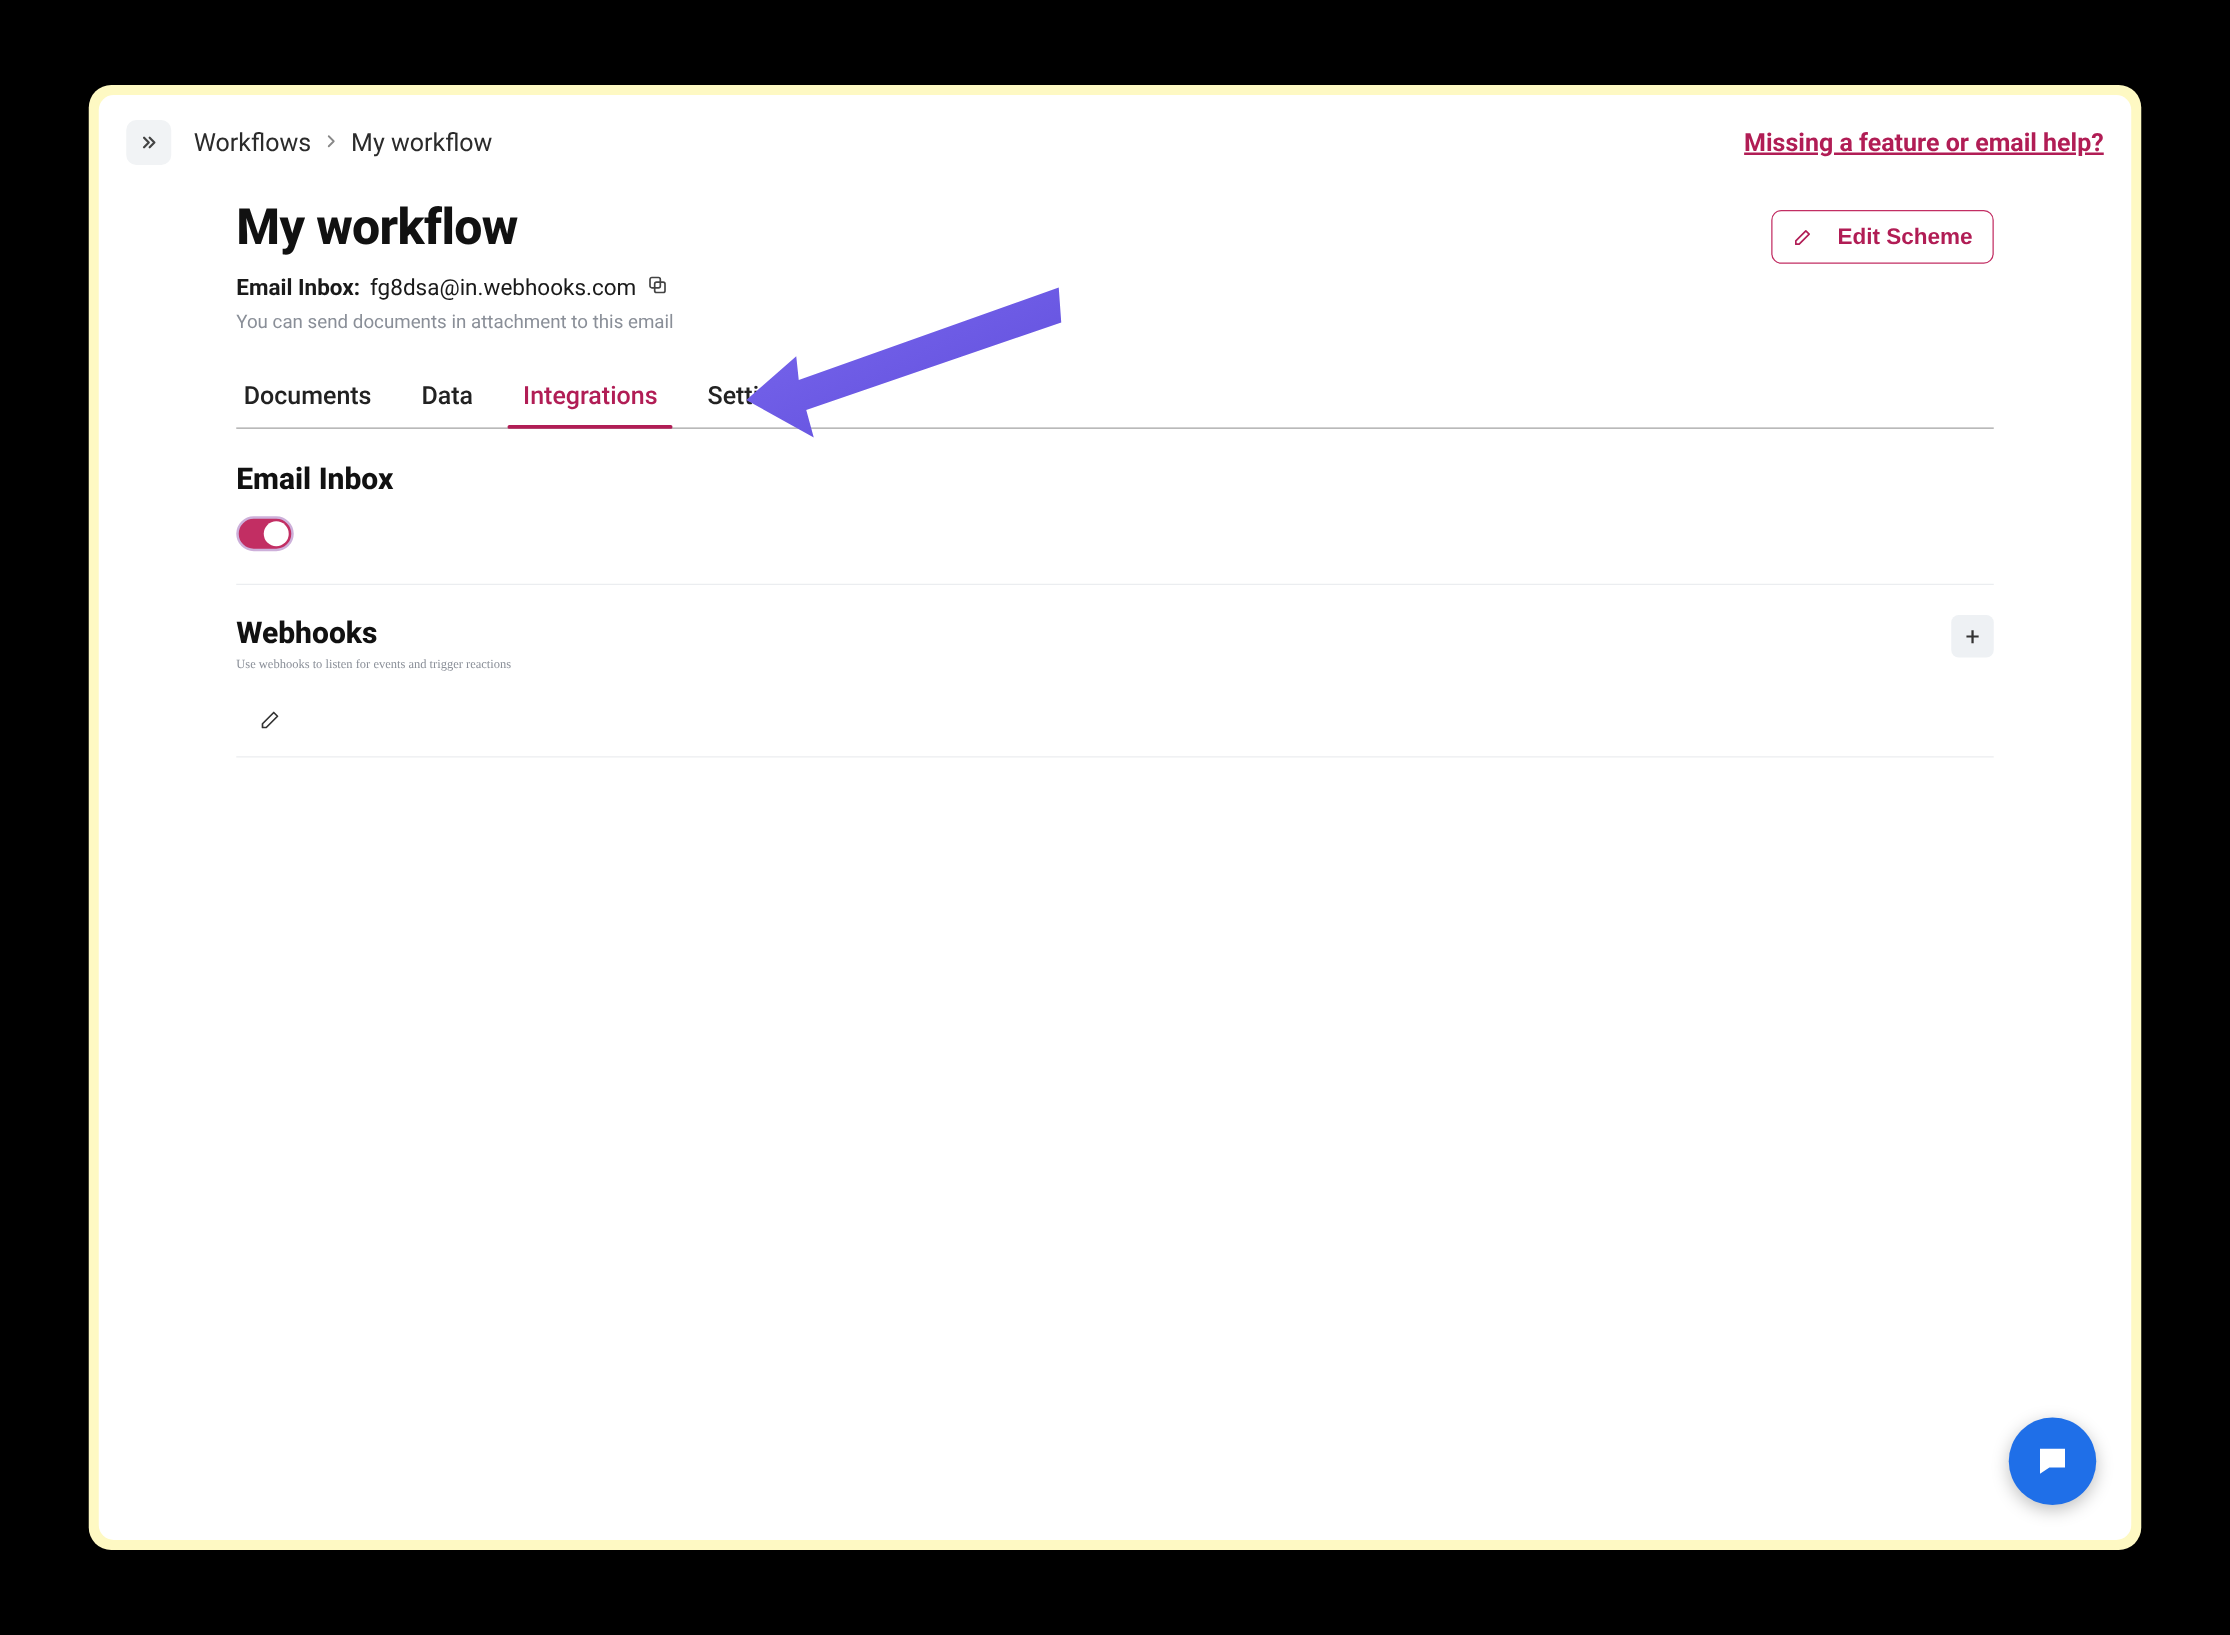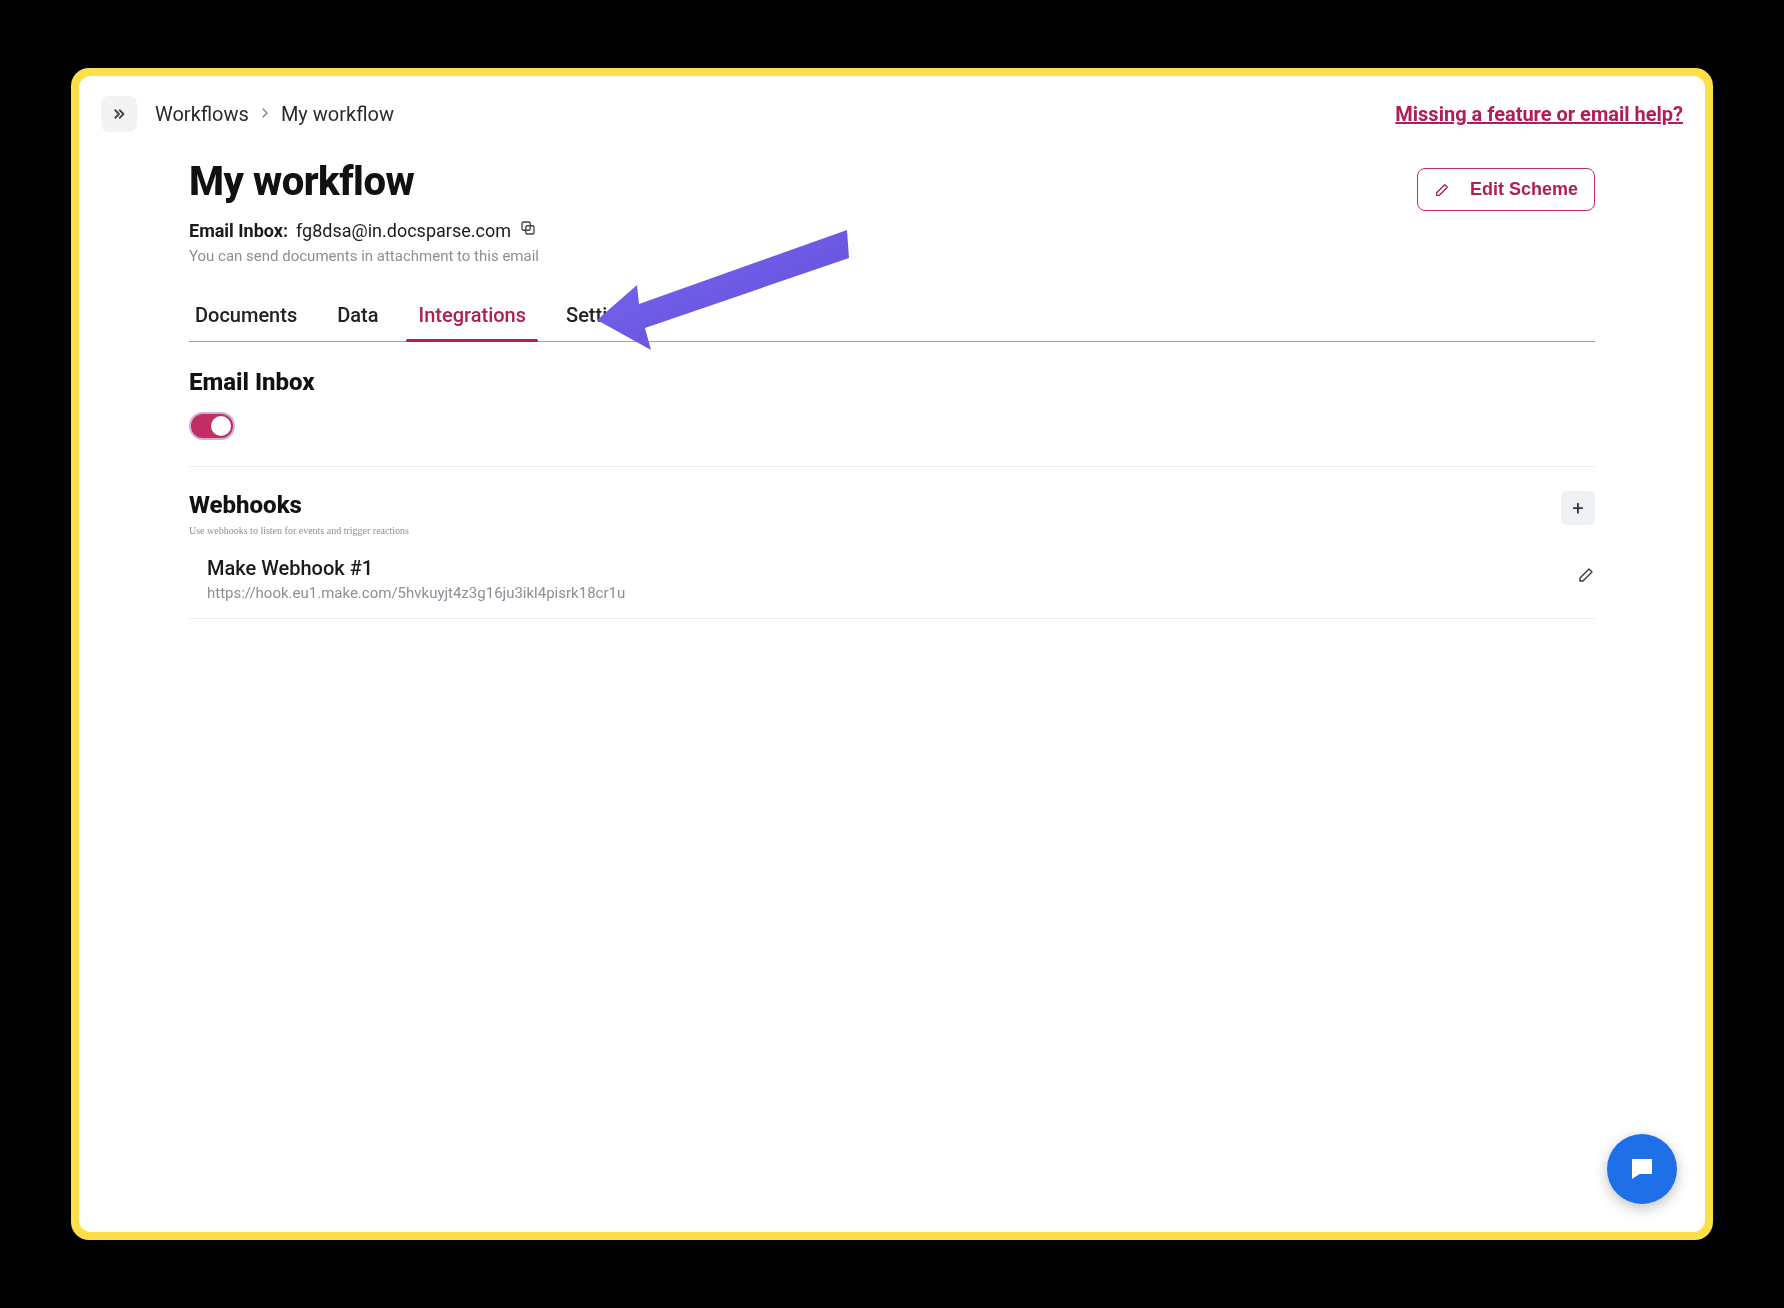--- a/index.html
+++ b/index.html
@@ -9,21 +9,21 @@
     width: 1784px;
     height: 1308px;
     display: flex;
     align-items: center;
     justify-content: center;
     overflow: hidden;
   }
   .window-frame {
     width: 1642px;
     height: 1172px;
-    background: #fde047;
+    background: #fef9c3;
     border-radius: 18px;
     padding: 8px;
     position: relative;
   }
   .app {
     width: 100%;
     height: 100%;
     background: #fff;
     border-radius: 12px;
     padding: 20px 22px;
@@ -276,21 +276,21 @@
       <a class="help-link">Missing a feature or email help?</a>
     </div>
 
     <div class="content">
 
       <div class="title-row">
         <div>
           <h1 class="page-title">My workflow</h1>
           <div class="email-line">
             <span class="label">Email Inbox:</span>
-            <span>fg8dsa@in.docsparse.com</span>
+            <span>fg8dsa@in.webhooks.com</span>
             <span class="copy-icon">
               <svg width="18" height="18" viewBox="0 0 24 24" fill="none" stroke="currentColor" stroke-width="1.8" stroke-linecap="round" stroke-linejoin="round">
                   <rect x="9" y="9" width="11" height="11" rx="2"></rect>
                   <rect x="4" y="4" width="11" height="11" rx="2"></rect>
                 </svg>
             </span>
           </div>
           <div class="email-hint">You can send documents in attachment to this email</div>
         </div>
         <button class="edit-scheme-btn">
@@ -319,24 +319,20 @@
         <div class="webhooks-header">
           <div>
             <div class="section-title">Webhooks</div>
             <div class="webhooks-hint">Use webhooks to listen for events and trigger reactions</div>
           </div>
           <div class="add-btn">
             <span>+</span>
           </div>
         </div>
         <div class="webhook-item">
-          <div>
-            <div class="webhook-name">Make Webhook #1</div>
-            <div class="webhook-url">https://hook.eu1.make.com/5hvkuyjt4z3g16ju3ikl4pisrk18cr1u</div>
-          </div>
           <span class="pencil-icon">
             <svg width="18" height="18" viewBox="0 0 24 24" fill="none" stroke="currentColor" stroke-width="1.8" stroke-linecap="round" stroke-linejoin="round">
                 <path d="M4 20h4L20 8l-4-4L4 16v4z"></path>
               </svg>
           </span>
         </div>
       </div>
 
       <svg class="arrow-overlay" width="260" height="140" viewBox="0 0 260 140">
         <defs>

